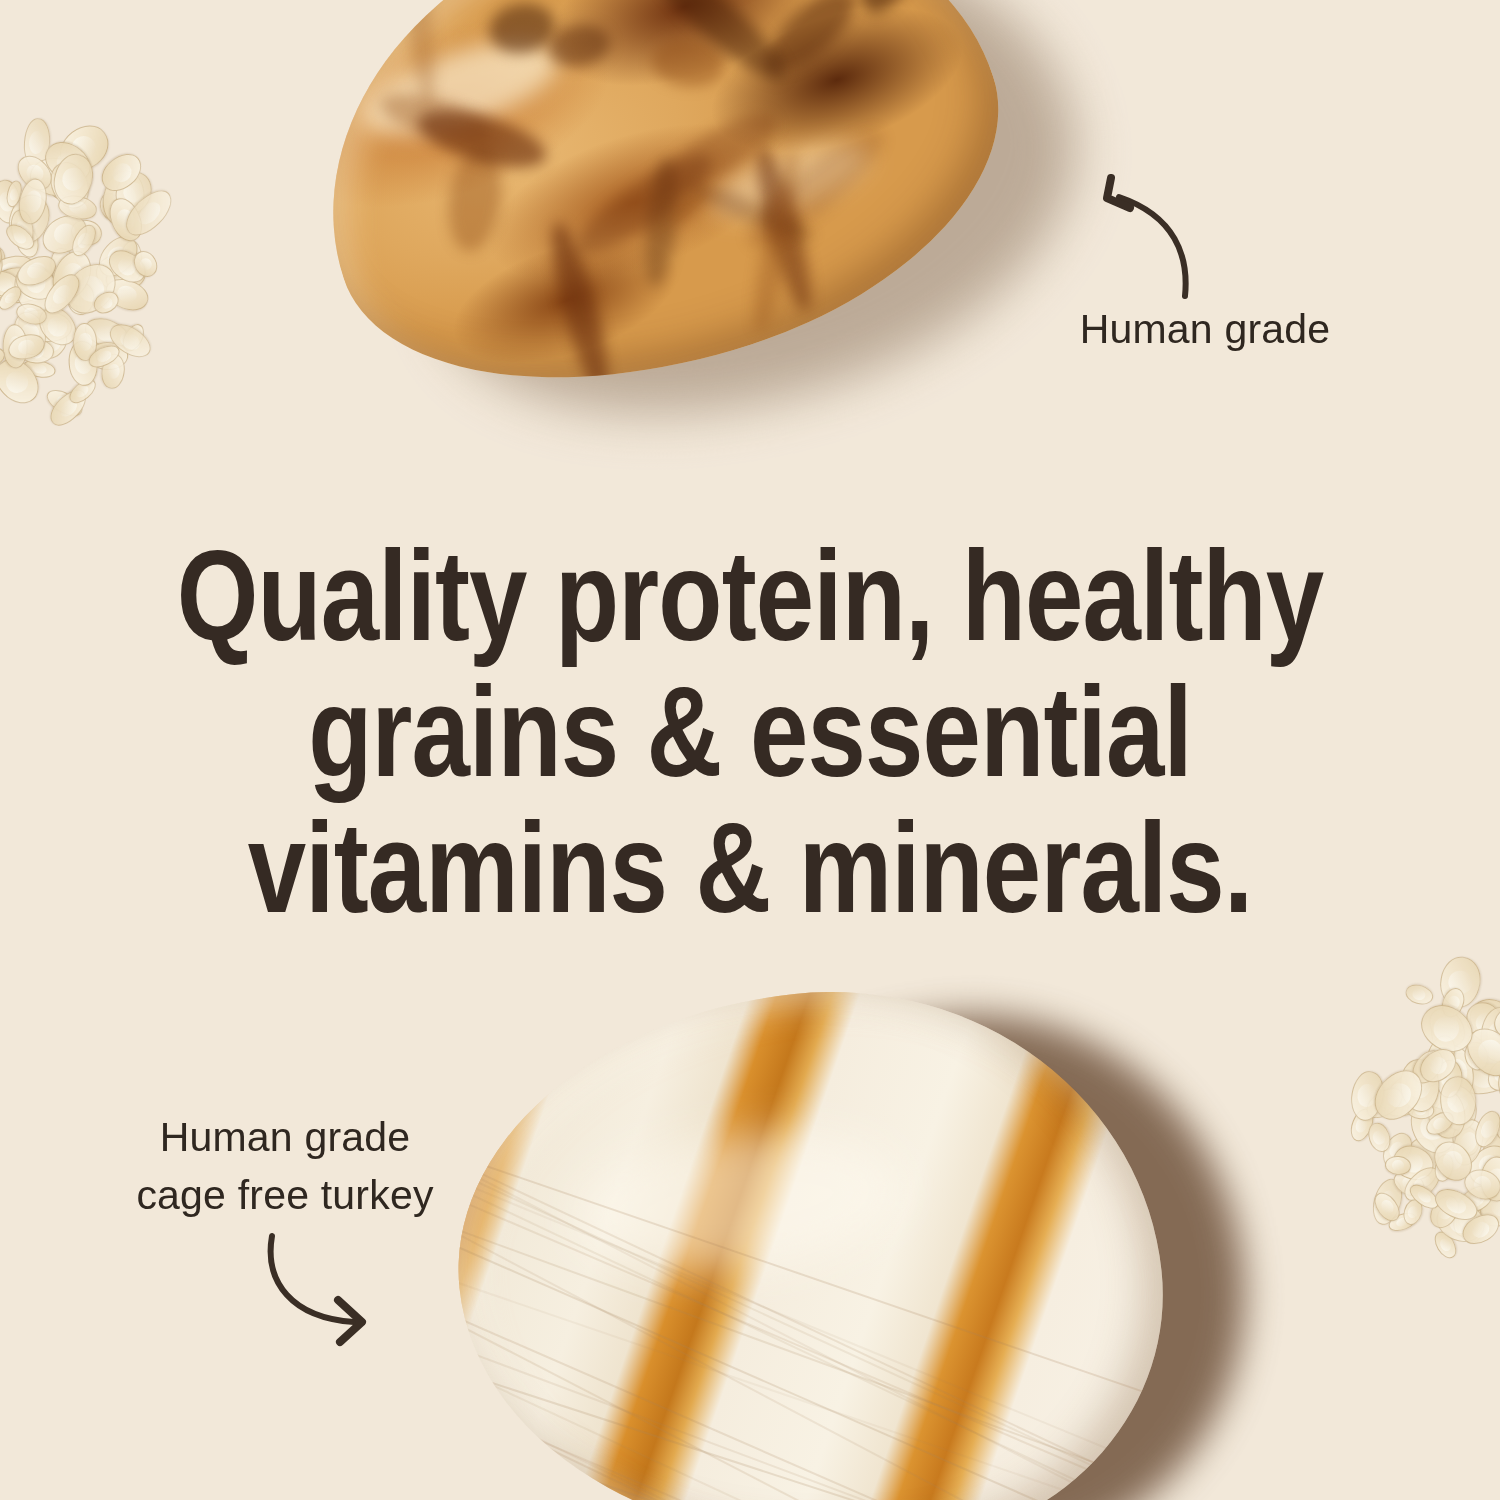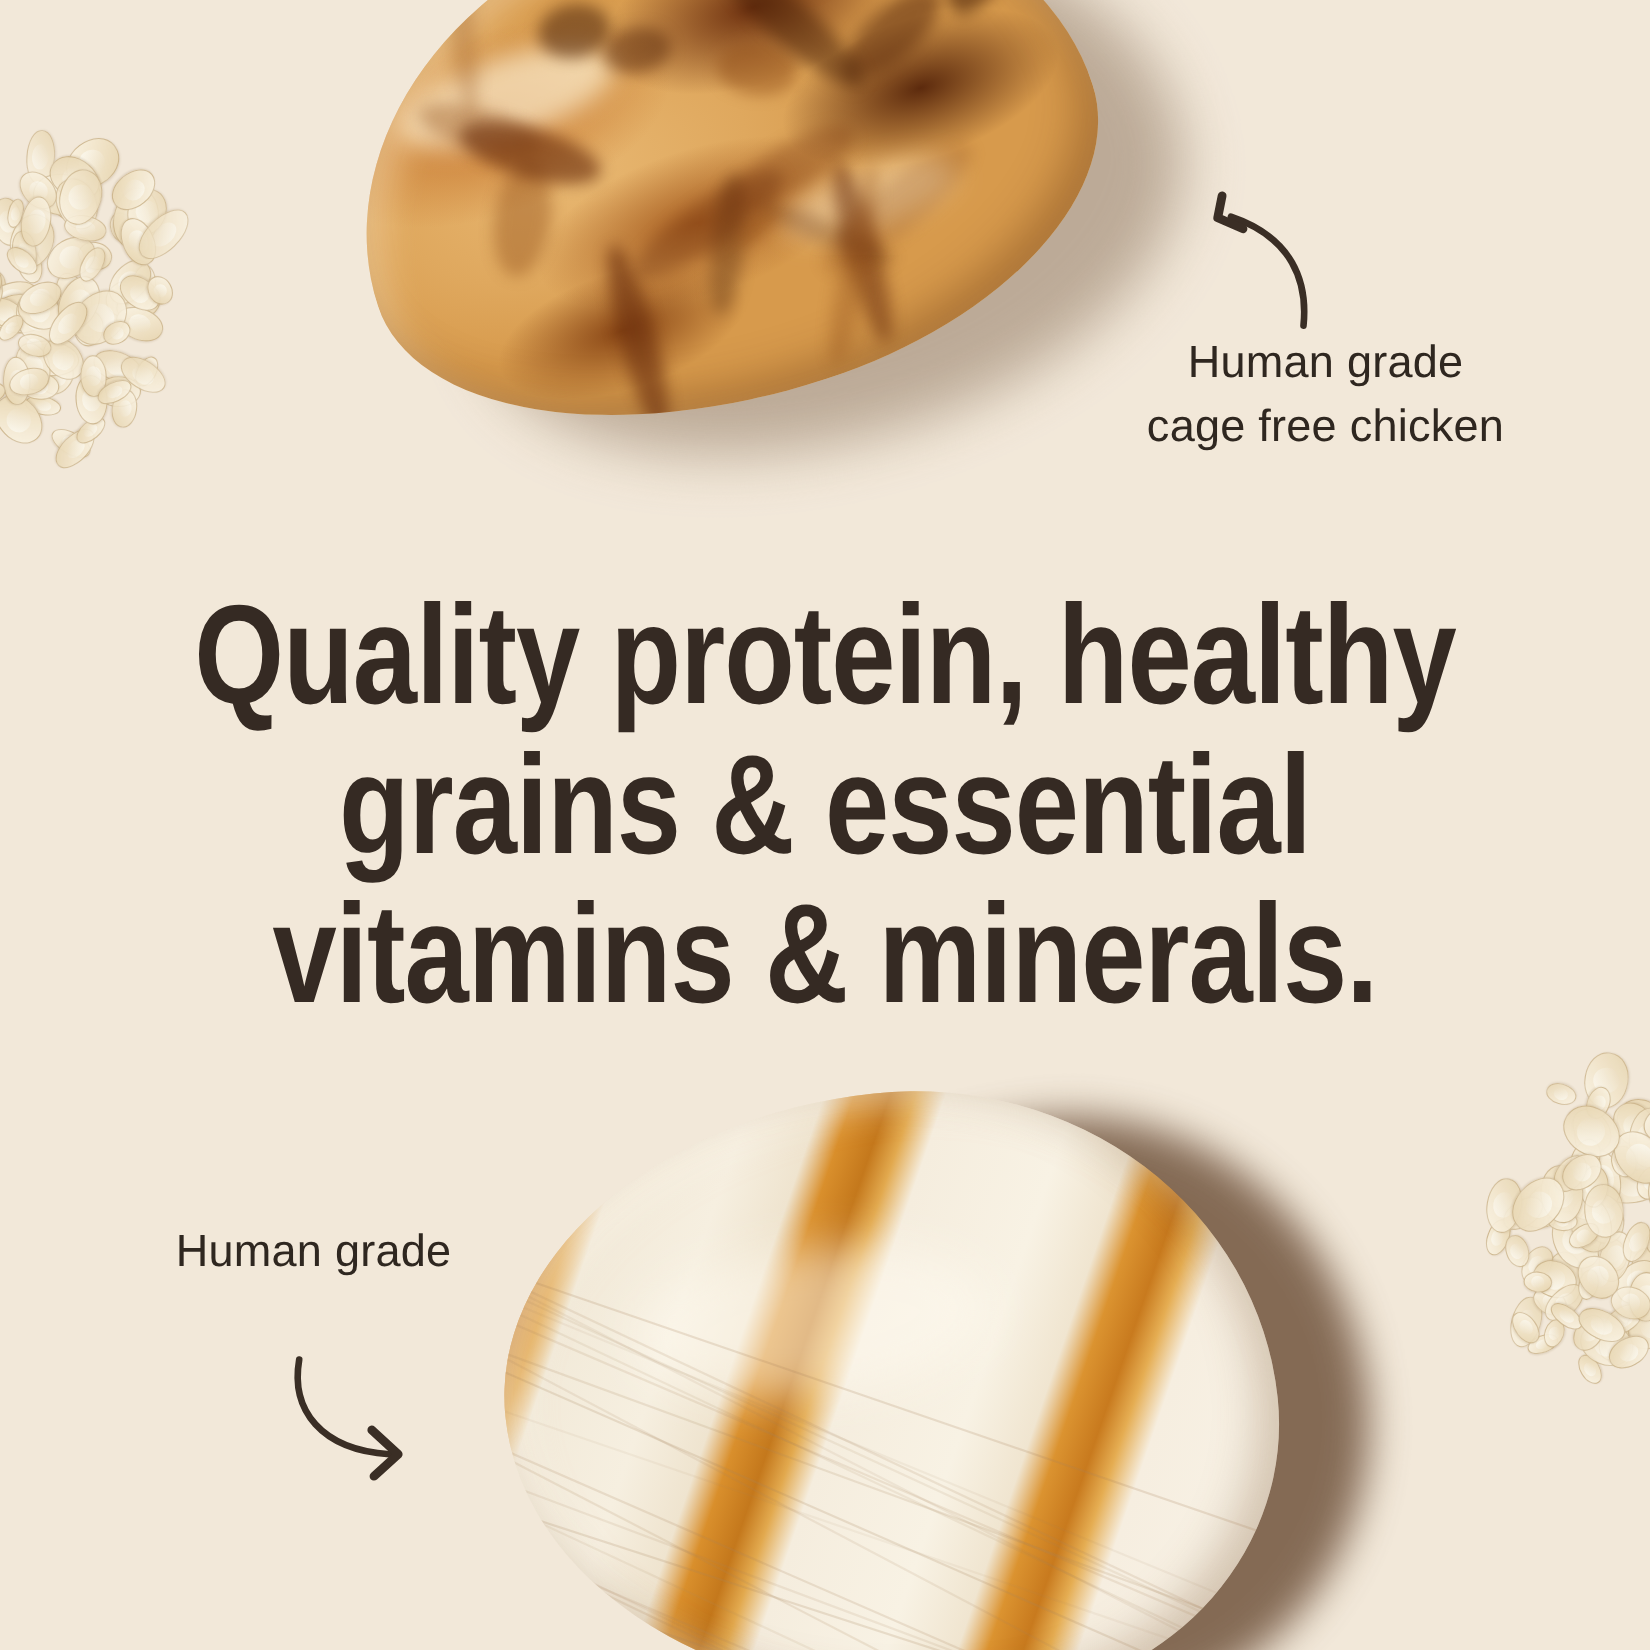--- a/index.html
+++ b/index.html
@@ -293,31 +293,31 @@
       </div>
   </div>
 
   <svg class="arrow" id="arrow-chicken" viewBox="0 0 140 130">
     <path d="M100 126 C104 86, 90 46, 34 27" fill="none" stroke="#3A2E25" stroke-width="6" stroke-linecap="round"></path>
     <path d="M26 8 L22 28 L45 38" fill="none" stroke="#3A2E25" stroke-width="8" stroke-linecap="round" stroke-linejoin="round"></path>
   </svg>
 
   <div class="callout" id="callout-chicken">
     <span>Human grade</span>
-    <span>cage free chicken</span>
   </div>
 
   <div class="headline">
     <span>Quality protein, healthy</span>
     <span>grains &amp; essential</span>
     <span>vitamins &amp; minerals.</span>
   </div>
 
   <div class="callout" id="callout-turkey">
     <span>Human grade</span>
+    <span>cage free turkey</span>
   </div>
 
   <svg class="arrow" id="arrow-turkey" viewBox="0 0 140 120">
     <path d="M14 6 C6 52, 34 88, 96 92" fill="none" stroke="#3A2E25" stroke-width="6" stroke-linecap="round"></path>
     <path d="M80 70 L104 92 L82 112" fill="none" stroke="#3A2E25" stroke-width="8" stroke-linecap="round" stroke-linejoin="round"></path>
   </svg>
 
   <div class="food" id="turkey-wrap">
     <div id="turkey-shadow"></div>
     <div id="turkey-body">

